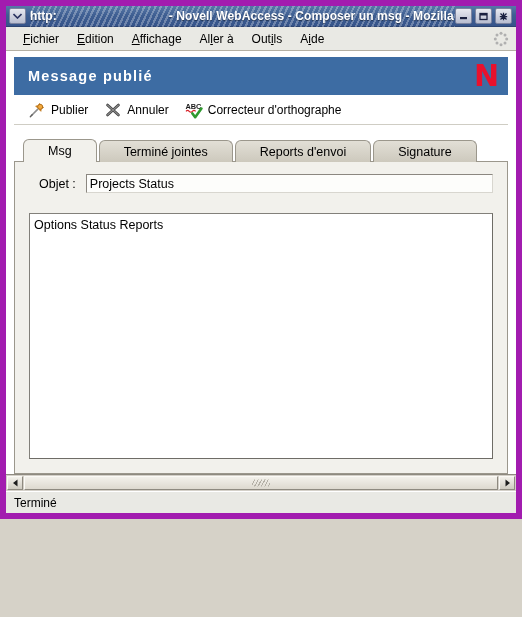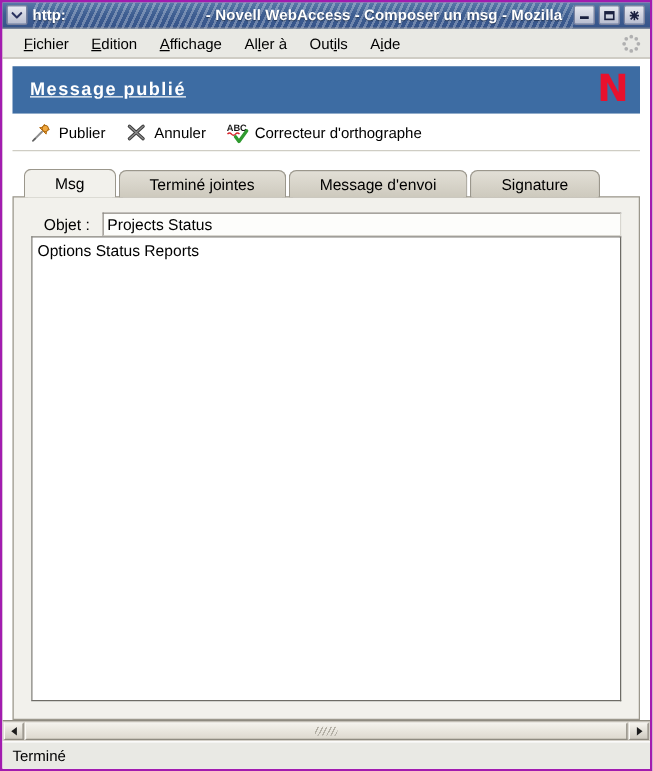--- a/index.html
+++ b/index.html
@@ -8,23 +8,23 @@
     width: 522px;
     height: 617px;
     overflow: hidden;
     font-family: "Liberation Sans", sans-serif;
     background: #d6d2c8;
   }
 
   
   .window {
     width: 522px;
-    height: 617px;
+    height: 519px;
     background: #d4d0c8;
-    border: 2px solid #a21caf;
+    border: 6px solid #a21caf;
     display: flex;
     flex-direction: column;
     position: relative;
   }
 
   
   .titlebar {
     height: 21px;
     flex: 0 0 21px;
     background: linear-gradient(to bottom, #5878a8 0%, #3f5f92 45%, #36548a 100%);
@@ -155,21 +155,20 @@
     align-items: center;
     justify-content: space-between;
     padding: 0 10px 0 14px;
     flex: 0 0 38px;
   }
   .banner-title {
     font-size: 14.5px;
     font-weight: bold;
     color: #ffffff;
     letter-spacing: 1.2px;
-    text-decoration: underline;
   }
   .novell-n {
     font-family: "DejaVu Sans", sans-serif;
     font-size: 30px;
     font-weight: bold;
     color: #e8112d;
     line-height: 28px;
     letter-spacing: -1px;
   }
 
@@ -245,21 +244,21 @@
     display: flex;
     flex-direction: column;
     min-height: 0;
     overflow: hidden;
   }
 
   .subject-row {
     display: flex;
     align-items: center;
     flex: 0 0 auto;
-    margin-bottom: 0;
+    margin-bottom: 20px;
     padding-left: 10px;
   }
   .subject-label {
     font-size: 12.5px;
     color: #000;
     margin-right: 10px;
     white-space: nowrap;
   }
   .subject-input {
     flex: 1 1 auto;
@@ -454,21 +453,21 @@
 
     <div class="tabs-area">
       <div class="tabs">
         <div class="tab active">
           <span>Msg</span>
         </div>
         <div class="tab">
           <span>Terminé jointes</span>
         </div>
         <div class="tab">
-          <span>Message d'envoi</span>
+          <span>Reports d'envoi</span>
         </div>
         <div class="tab">
           <span>Signature</span>
         </div>
       </div>
     </div>
 
     <div class="panel">
       <div class="subject-row">
         <span class="subject-label">Objet :</span>

